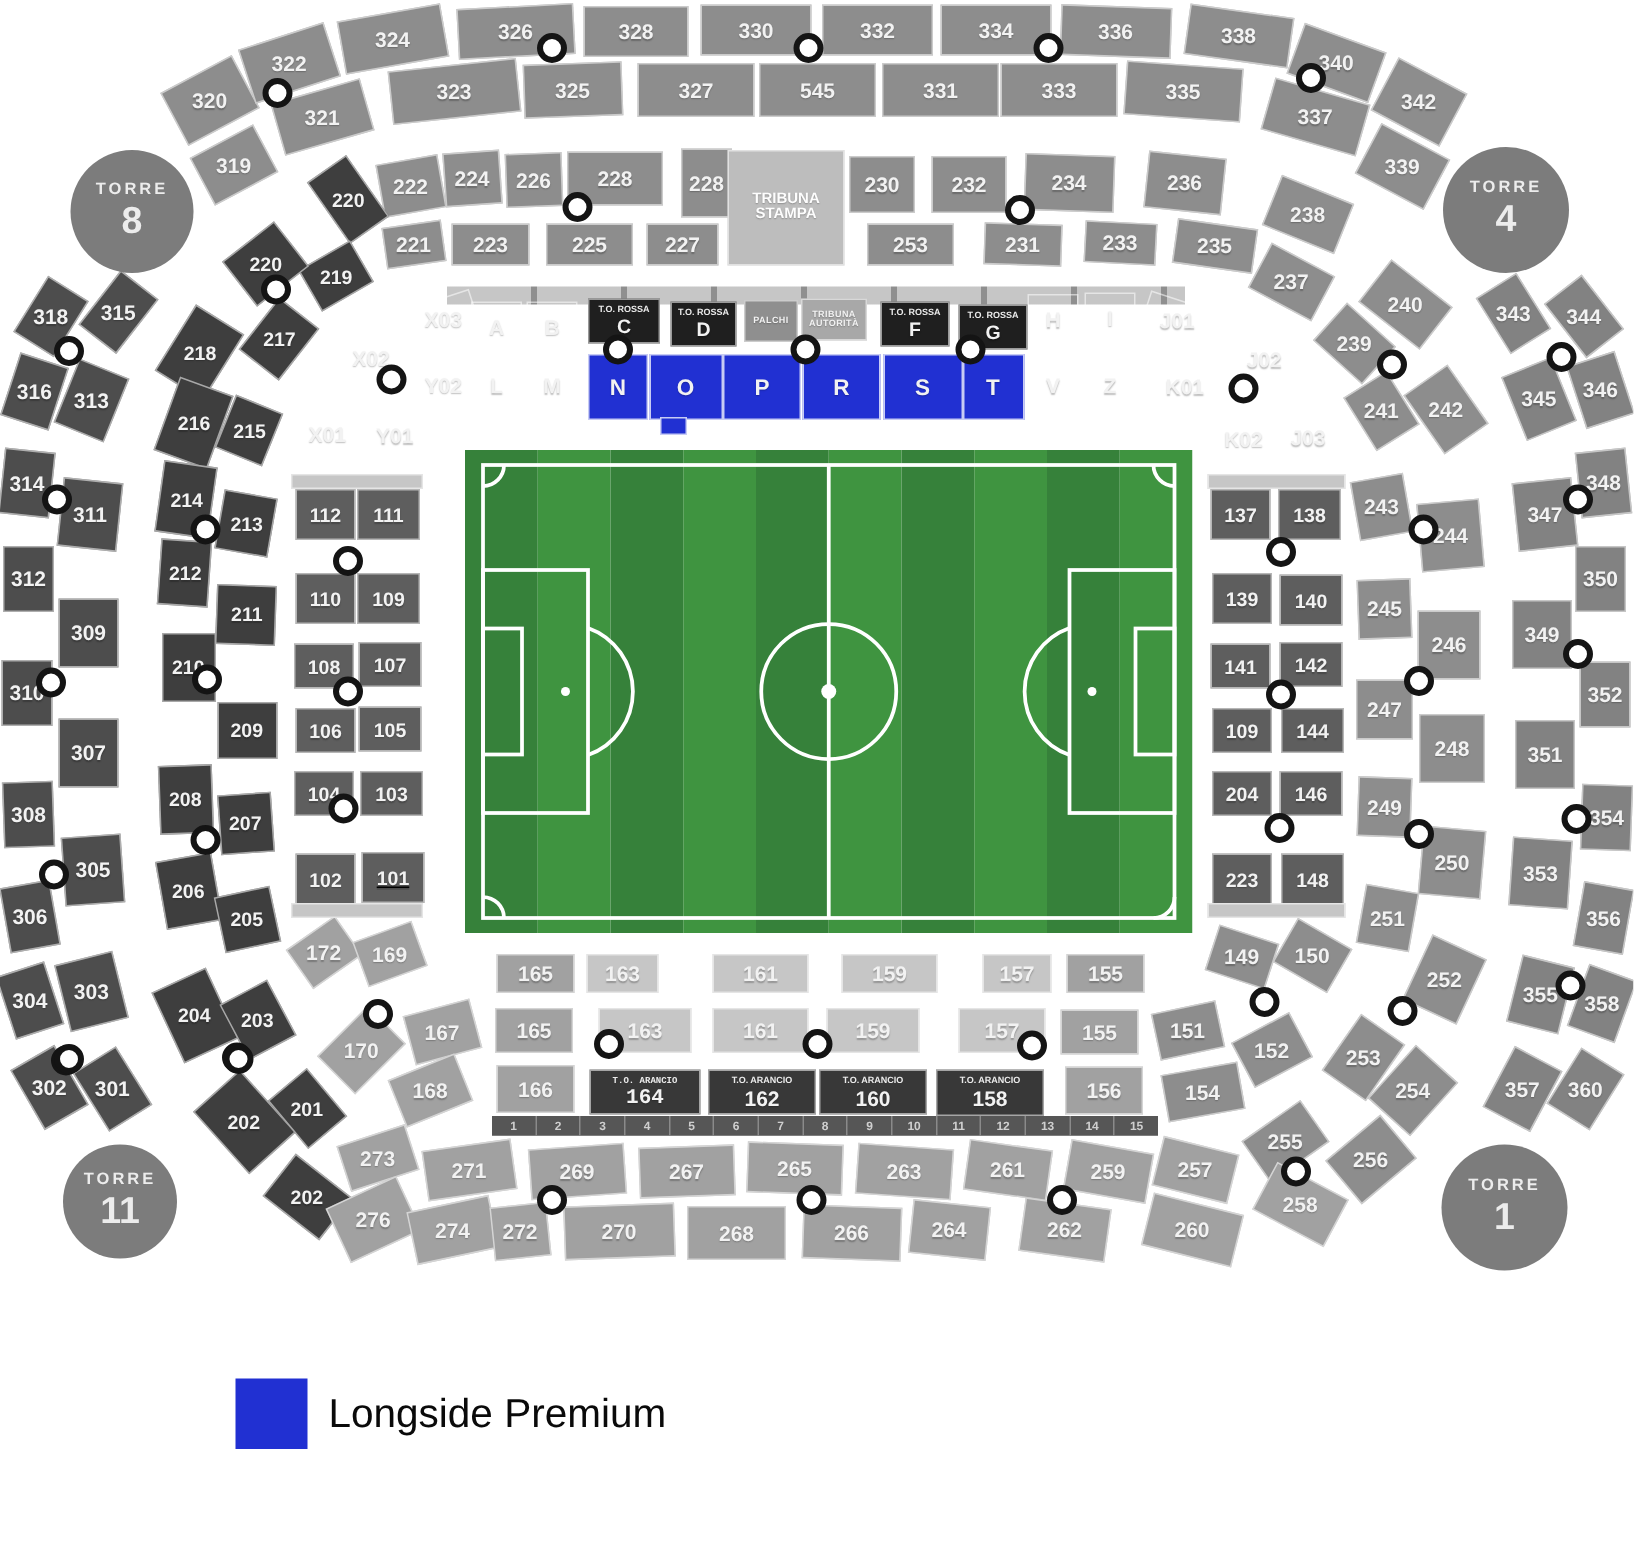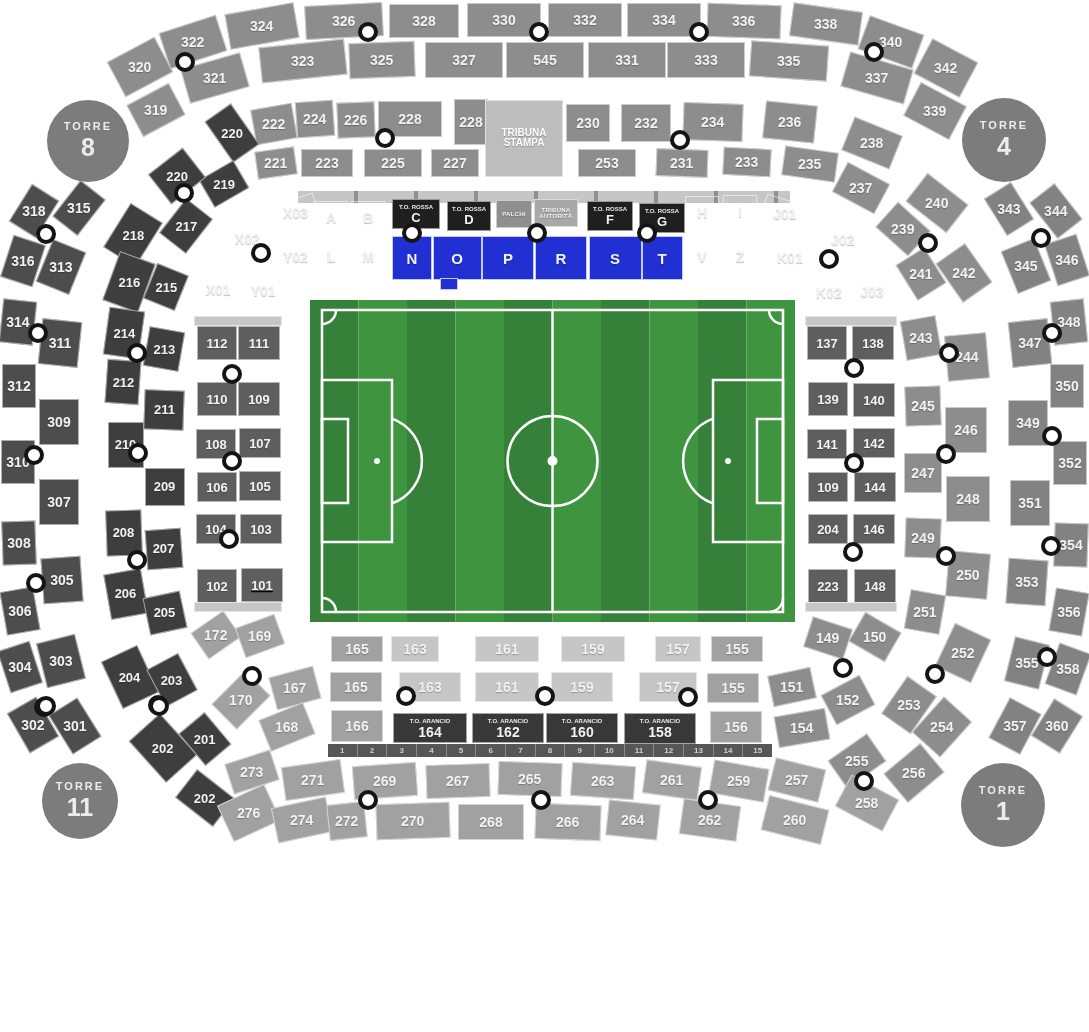--- a/index.html
+++ b/index.html
@@ -90,20 +90,24 @@
       <div class="rcell">7</div>
       <div class="rcell">8</div>
       <div class="rcell">9</div>
       <div class="rcell">10</div>
       <div class="rcell">11</div>
       <div class="rcell">12</div>
       <div class="rcell">13</div>
       <div class="rcell">14</div>
       <div class="rcell">15</div>
     </div>
+  <div id="legend">
+    <div class="swatch" style="background: rgb(33, 48, 210);"></div>
+    <div class="ltext">Longside Premium</div>
+  </div>
 <div class="sec c-m" style="left: 113px; top: 47px; width: 54px; height: 40px; transform: rotate(-28deg);">
       <div class="inner" style="transform: rotate(28deg);">
         <div class="lab">320</div>
       </div>
     </div>
     <div class="sec c-m" style="left: 163px; top: 23px; width: 60px; height: 38px; transform: rotate(-18deg);">
       <div class="inner" style="transform: rotate(18deg);">
         <div class="lab">322</div>
       </div>
     </div>
@@ -1005,21 +1009,21 @@
     <div class="sec c-m" style="left: 807px; top: 622px; width: 42px; height: 32px; transform: rotate(18deg);">
       <div class="inner" style="transform: rotate(-18deg);">
         <div class="lab">149</div>
       </div>
     </div>
     <div class="sec c-m" style="left: 854px; top: 620px; width: 42px; height: 34px; transform: rotate(30deg);">
       <div class="inner" style="transform: rotate(-30deg);">
         <div class="lab">150</div>
       </div>
     </div>
-    <div class="sec c-A" style="left: 393px; top: 713px; width: 74px; height: 30px; transform: rotate(0deg);">
+    <div class="sec c-A" style="left: 393px; top: 713px; width: 74px; height: 30px; transform: rotate(0deg); font-family: Liberation Mono, monospace;">
       <div class="inner" style="transform: rotate(0deg);">
         <div class="sub">T.O. ARANCIO</div>
         <div class="lab">164</div>
       </div>
     </div>
     <div class="sec c-A" style="left: 472px; top: 713px; width: 72px; height: 30px; transform: rotate(0deg);">
       <div class="inner" style="transform: rotate(0deg);">
         <div class="sub">T.O. ARANCIO</div>
         <div class="lab">162</div>
       </div>

